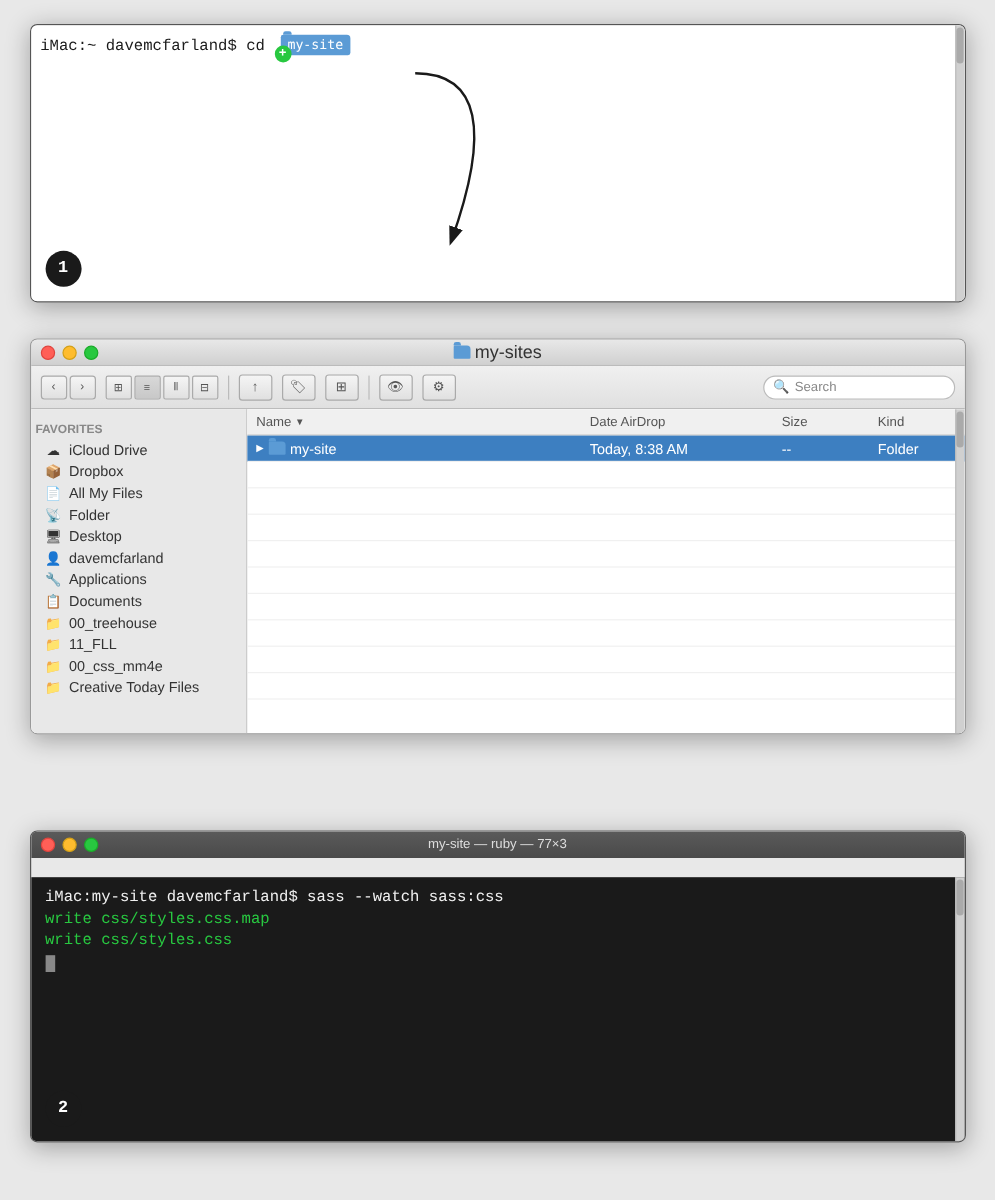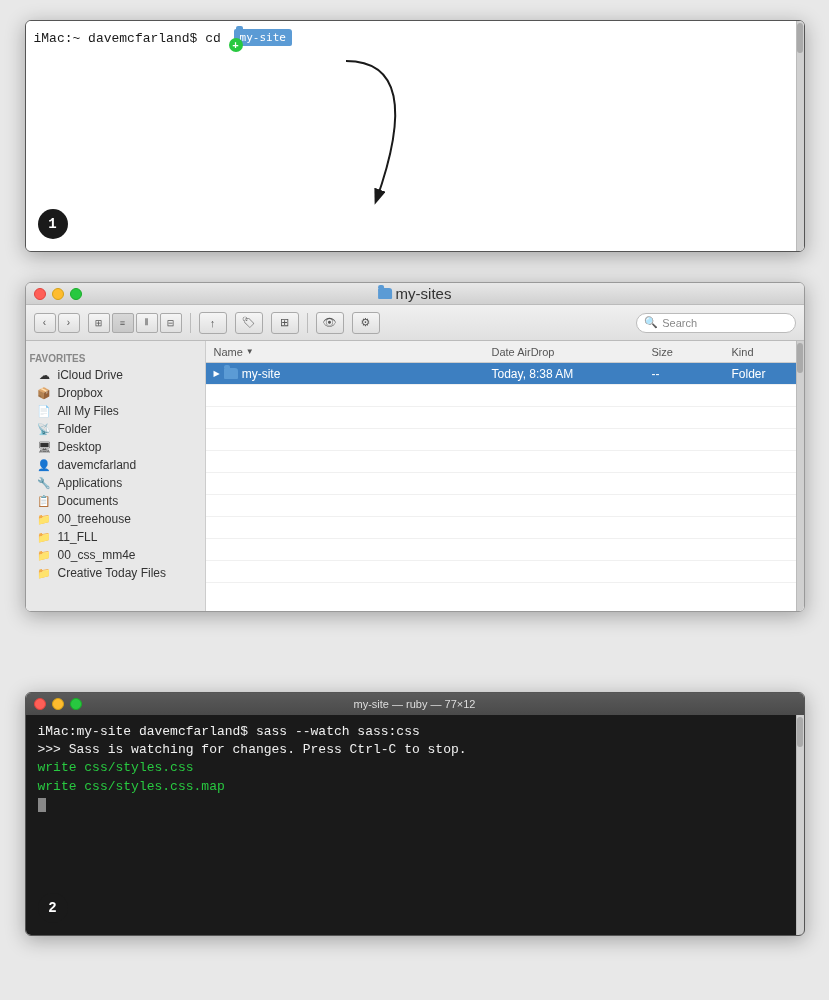--- a/index.html
+++ b/index.html
@@ -506,34 +506,31 @@
 
 <div style="height: 20px;"></div>
 
 <div class="terminal-window">
   <div class="terminal-titlebar">
     <div class="traffic-lights">
       <div class="traffic-light tl-close"></div>
       <div class="traffic-light tl-minimize"></div>
       <div class="traffic-light tl-maximize"></div>
     </div>
-    <span class="titlebar-title">my-site — ruby — 77×12</span>
+    <span class="titlebar-title">my-site — ruby — 77×3</span>
   </div>
-  <div class="terminal-body dark" style="min-height: 220px; position:relative; padding: 8px 12px;">
+  <div class="terminal-body dark" style="min-height: 220px; position:relative; padding: 8px 12px; margin-top: 16px;">
     <div class="term-line">
       <span class="term-prompt">iMac:my-site davemcfarland$ sass --watch sass:css</span>
     </div>
     <div class="term-line">
-      <span class="term-output">&gt;&gt;&gt; Sass is watching for changes. Press Ctrl-C to stop.</span>
+      <span class="term-green">      write css/styles.css.map</span>
     </div>
     <div class="term-line">
       <span class="term-green">      write css/styles.css</span>
-    </div>
-    <div class="term-line">
-      <span class="term-green">      write css/styles.css.map</span>
     </div>
     
     <div style="display:inline-block;width:8px;height:14px;background:#888;margin-top:2px;"></div>
     <div class="step-badge" style="bottom:12px;left:12px;">
       <span>2</span>
     </div>
     <div class="scrollbar-indicator">
       <div class="scrollbar-thumb"></div>
     </div>
   </div>

